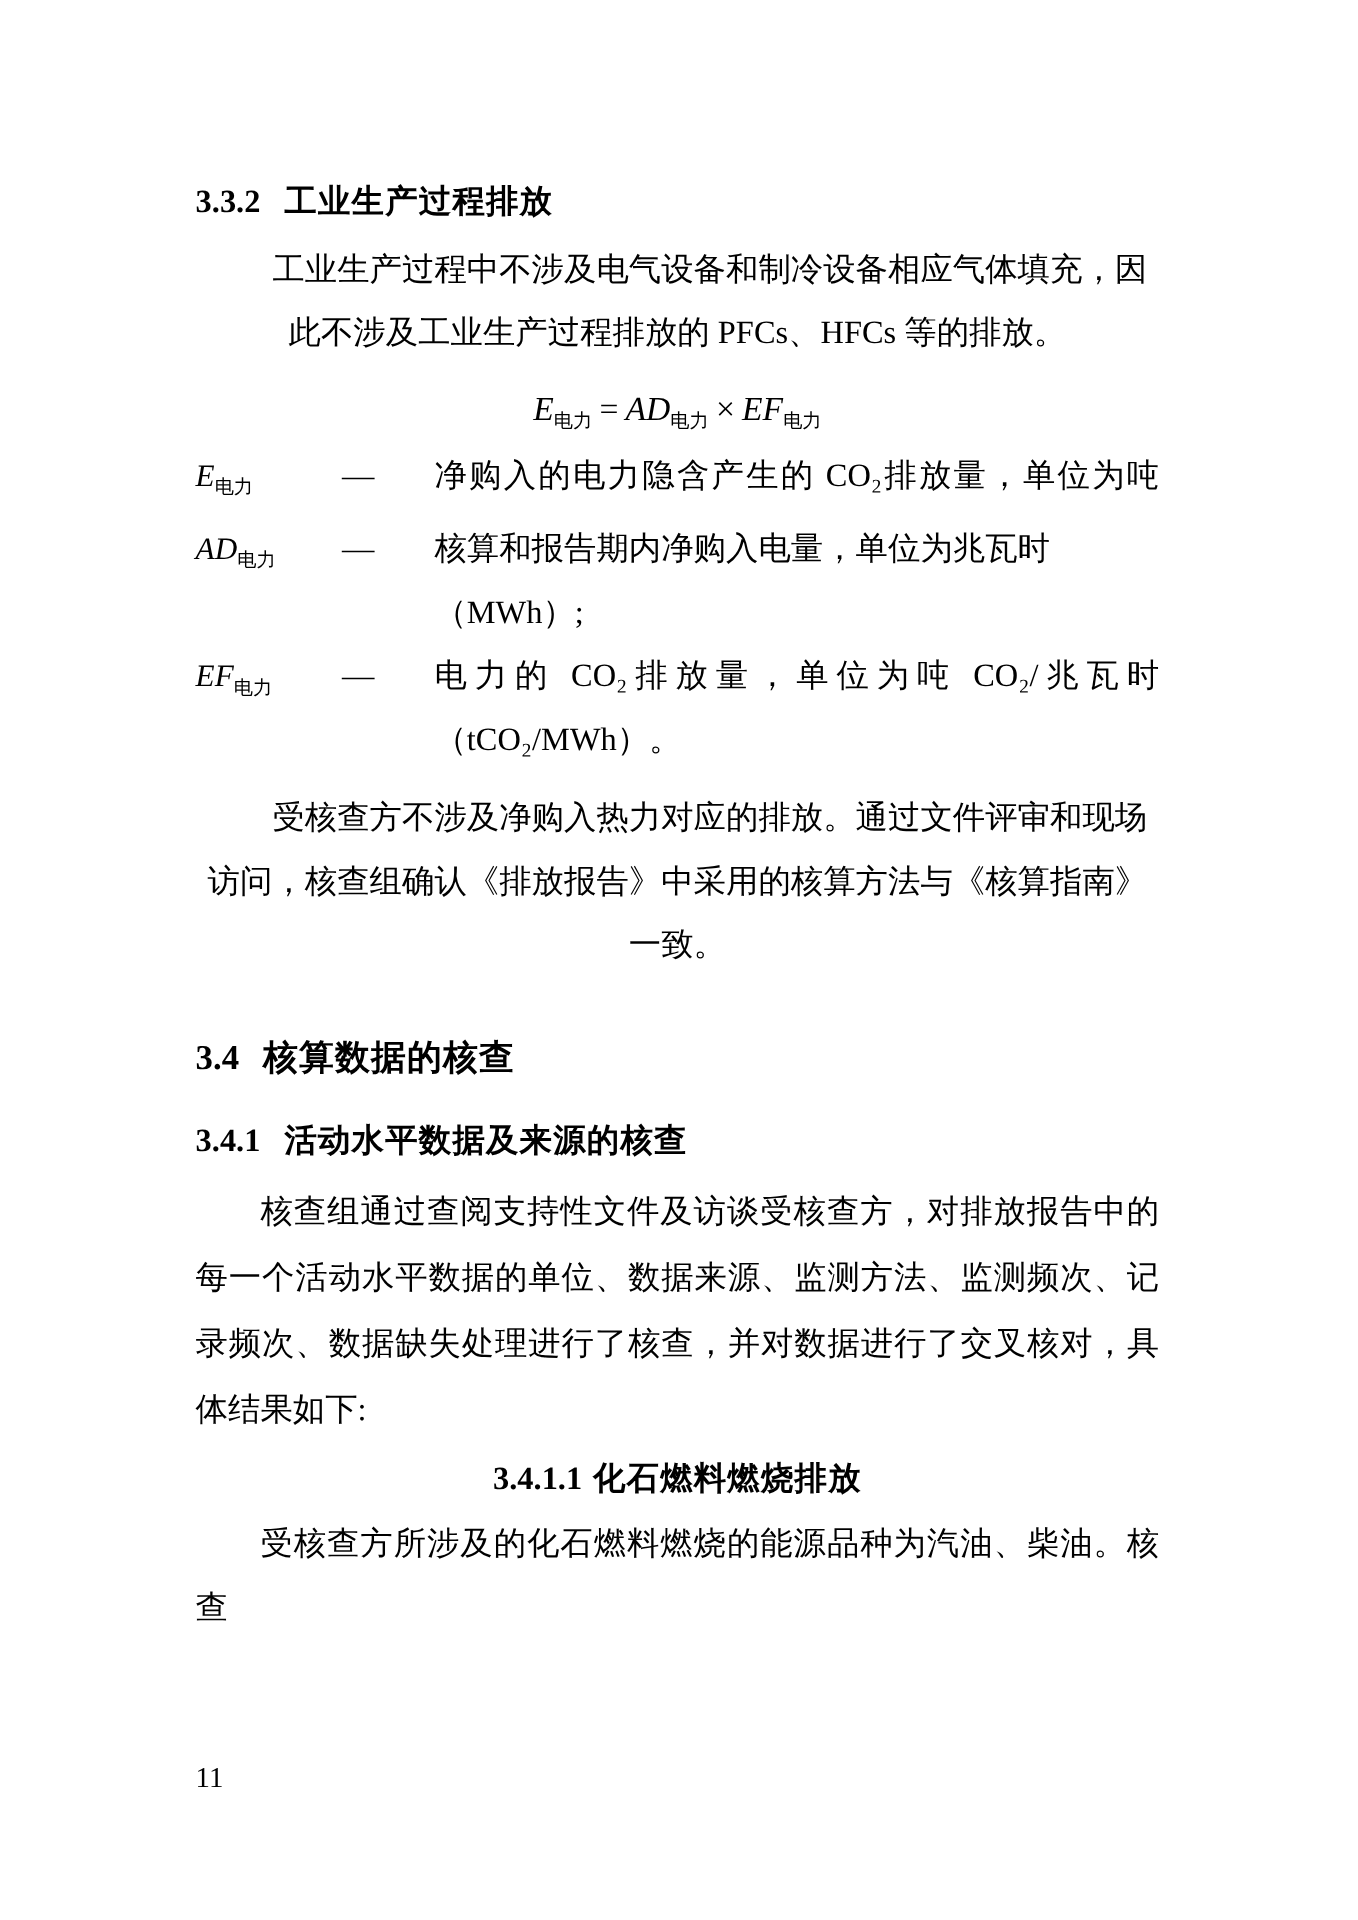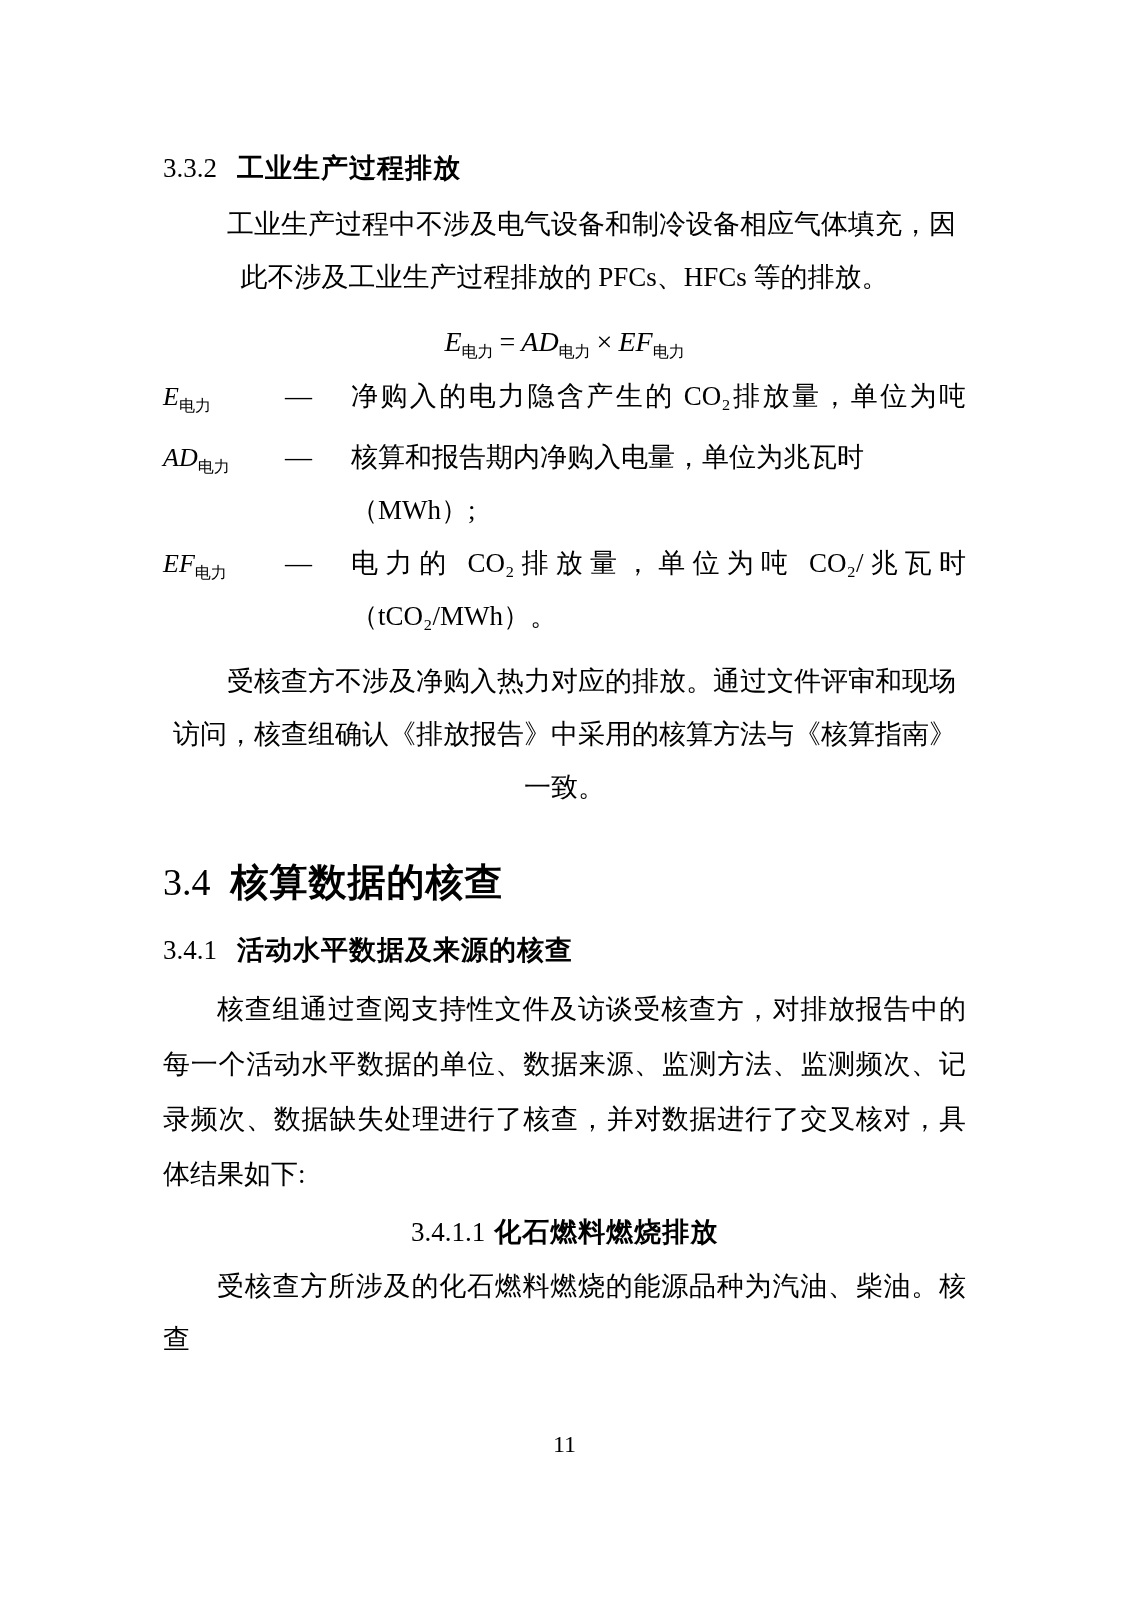--- a/index.html
+++ b/index.html
@@ -24,30 +24,30 @@
   }
   
   .heading {
     font-weight: bold;
     font-size: 27px;
     line-height: 36px;
     white-space: nowrap;
   }
   .heading .h-num {
     font-family: "Liberation Serif", "DejaVu Serif", serif;
-    font-weight: normal;
+    font-weight: bold;
     margin-right: 20px;
   }
   .heading .h-title {
     font-family: "Liberation Sans", "DejaVu Sans", sans-serif;
     font-weight: bold;
     letter-spacing: 1px;
   }
   .heading.lvl1 {
-    font-size: 38px;
+    font-size: 29px;
     line-height: 40px;
     margin-top: 48px;
   }
   .heading.tight .h-num { margin-right: 9px; }
   
   .para {
     font-size: 27px;
     line-height: 53px;
     text-align: justify;
     text-indent: 2em;
@@ -95,38 +95,38 @@
     flex: 0 0 122px;
     font-style: italic;
     font-size: 26px;
   }
   .def-dash {
     width: 66px;
     flex: 0 0 66px;
     font-style: normal;
   }
   .def-desc { flex: 1 1 auto; }
-  .def-line { text-align: left; }
+  .def-line { text-align: left; margin-left: 11px; }
   .def-line.spread {
     text-align: justify;
     text-align-last: justify;
   }
   
   .mt12 { margin-top: 12px; text-align: center; }
   .mt14 { margin-top: 14px; }
   .mt22 { margin-top: 22px; }
   .mt30 { margin-top: 30px; }
   .mt10 { margin-top: 10px; }
   
   .page-number {
     position: absolute;
     left: 163px;
-    top: 1424px;
+    top: 1462px;
     width: 803px;
-    text-align: center;
+    text-align: left;
     font-size: 24px;
     line-height: 40px;
   }
 </style>
 </head>
 <body>
 
 <div class="page">
   <div class="content">
 

